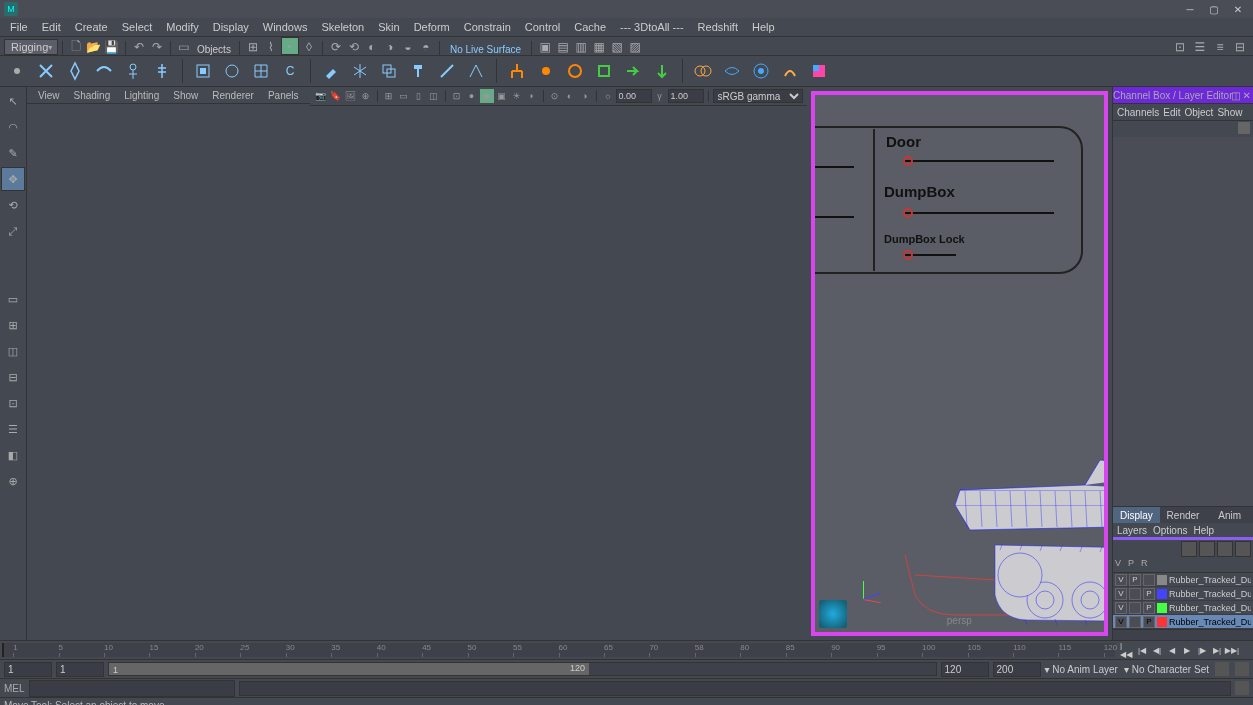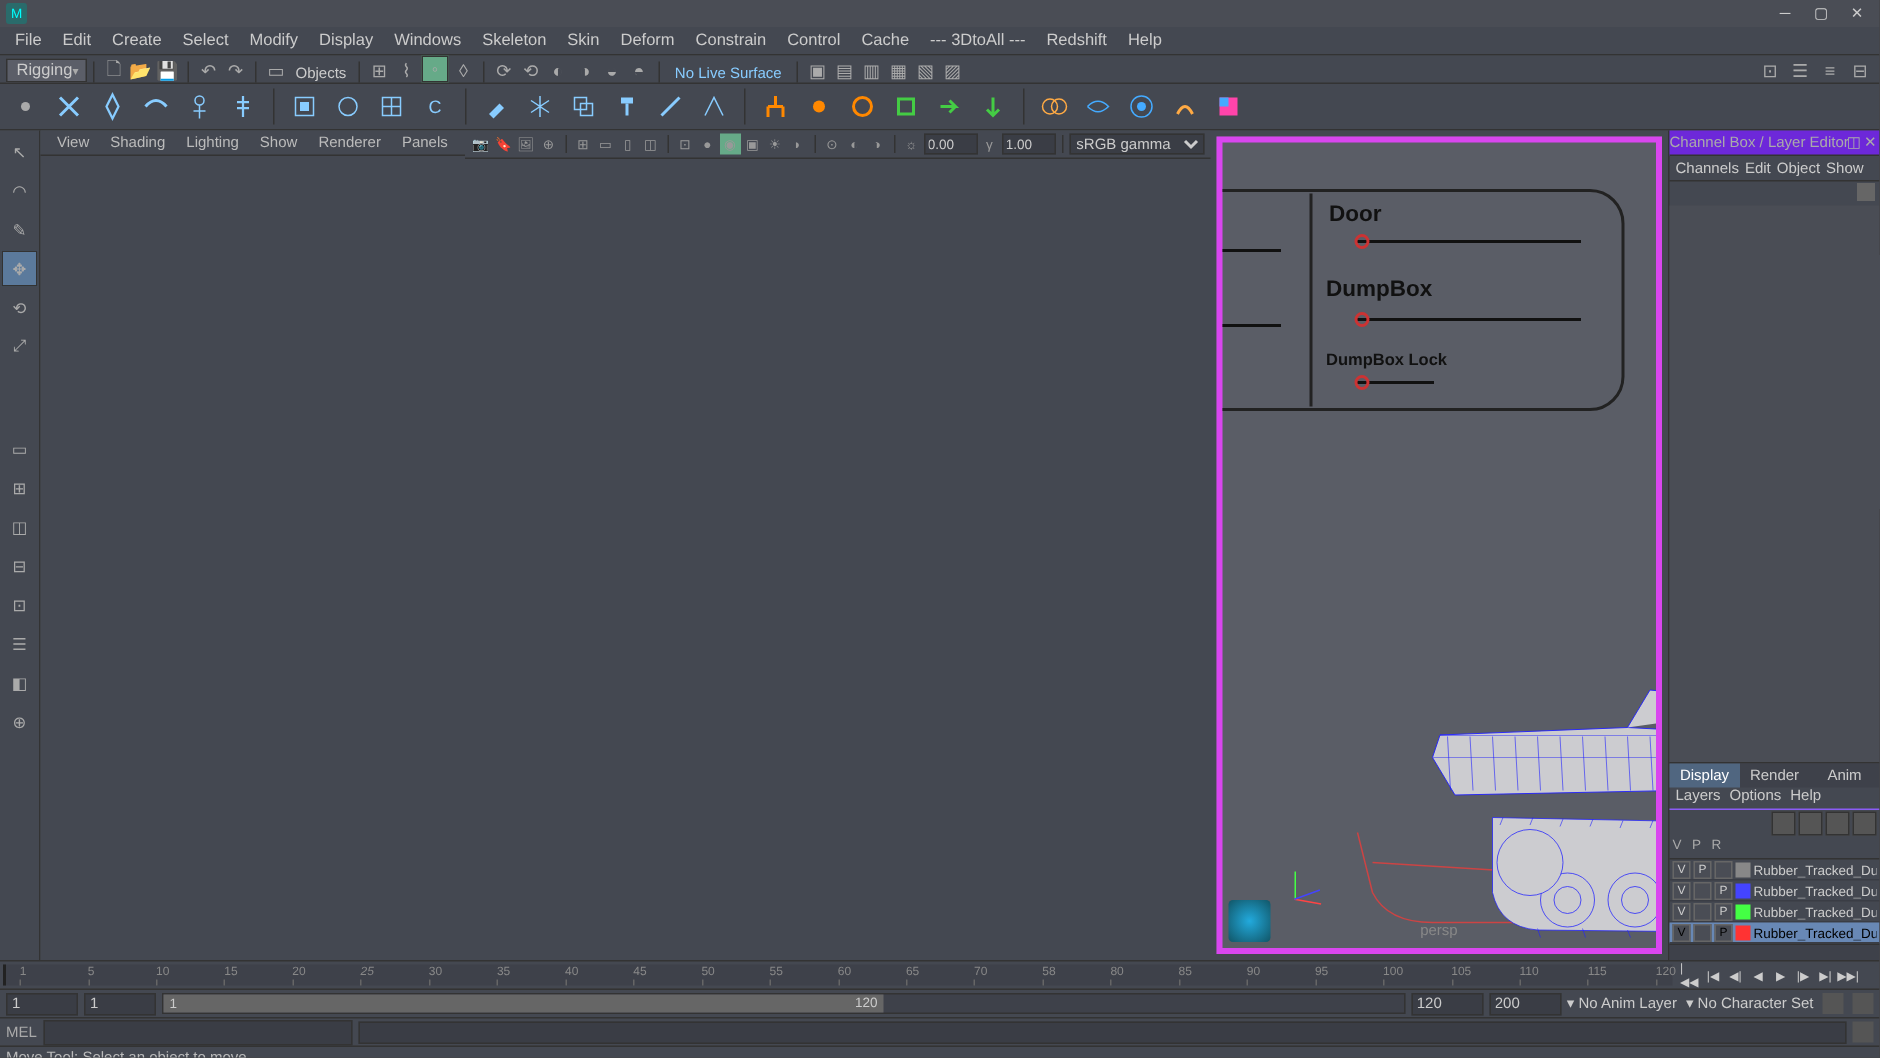--- a/index.html
+++ b/index.html
@@ -42,21 +42,21 @@
 .model svg{width:100%;height:100%}
 .controls-panel{position:absolute;right:20px;top:30px;width:390px;height:150px}
 .right-panel{width:140px;background:#444851;border-left:1px solid #333;display:flex;flex-direction:column}
 .right-panel .title{height:16px;background:#6d28d9;display:flex;align-items:center;font-size:10px;color:#aaa;justify-content:flex-start;border-bottom:1px solid #333;position:relative}
 .right-panel .rmenu{height:16px;display:flex;align-items:center;padding:0 4px;gap:4px;border-bottom:1px solid #333}
 .right-panel .rmenu span{font-size:10px;cursor:pointer}
 .right-panel .channel-area{flex:1;background:#4a4d55}
 .right-panel .layer-tabs{height:16px;display:flex;border-top:1px solid #333}
 .right-panel .layer-tabs .tab{flex:1;display:flex;align-items:center;justify-content:center;font-size:10px;cursor:pointer;background:#3e414a}
 .right-panel .layer-tabs .tab.active{background:#506680;color:#fff}
-.right-panel .layer-menu{height:14px;display:flex;padding:0 4px;gap:6px;border-bottom:1px solid #8b5cf6}
+.right-panel .layer-menu{height:14px;display:flex;padding:0 4px;gap:6px;align-items:center;border-bottom:3px solid #8b5cf6}
 .right-panel .layer-menu span{font-size:10px;cursor:pointer}
 .right-panel .layer-icons{height:16px;display:flex;justify-content:flex-end;gap:2px;padding:1px 2px}
 .right-panel .layer-icons .li{width:14px;height:14px;background:#555;border:1px solid #333;cursor:pointer}
 .right-panel .layer-head{height:14px;display:flex;font-size:9px;color:#aaa;padding:0 2px;gap:3px;border-bottom:1px solid #333}
 .right-panel .layer-row{height:13px;display:flex;font-size:9px;align-items:center;padding:0 2px;gap:2px;border-bottom:1px solid #3a3d45}
 .right-panel .layer-row .cb{width:10px;height:10px;border:1px solid #666;display:flex;align-items:center;justify-content:center;font-size:8px;background:#4a4d55}
 .right-panel .layer-row .swatch{width:10px;height:10px}
 .right-panel .layer-row .name{flex:1;overflow:hidden;white-space:nowrap;text-overflow:clip}
 .right-panel .layer-row.sel{background:#6888b5;color:#000}
 .timeline{height:18px;background:#444851;display:flex;border-top:1px solid #333}

